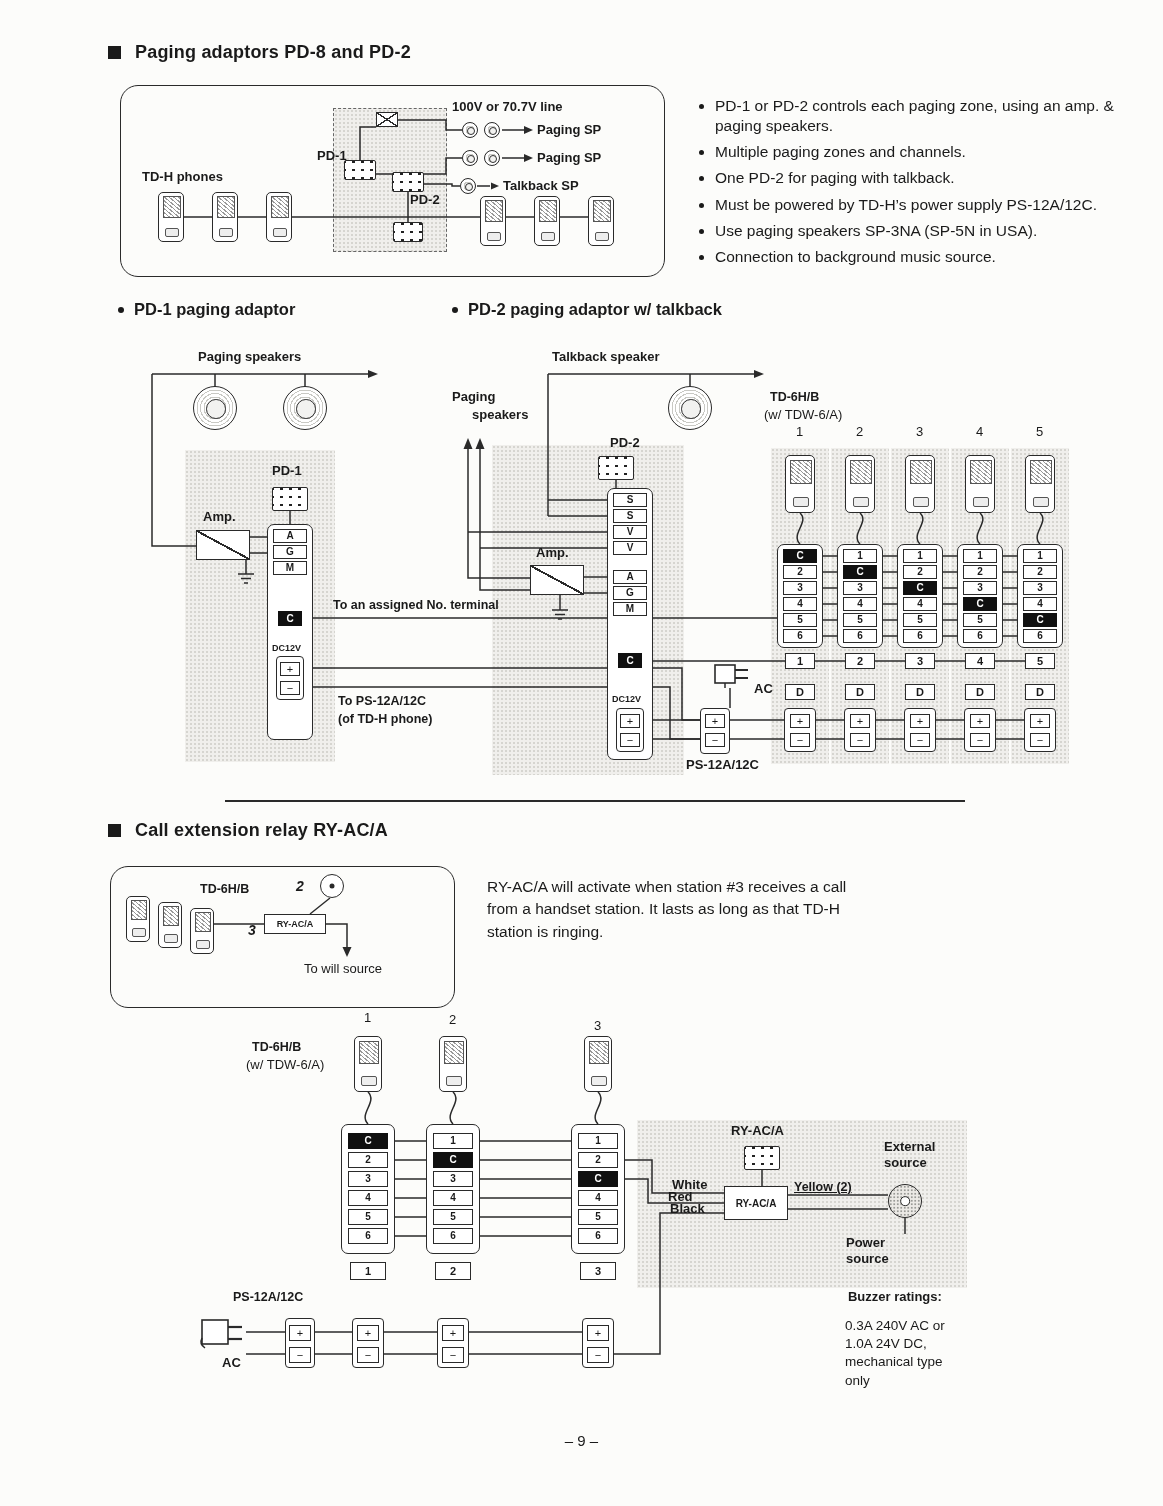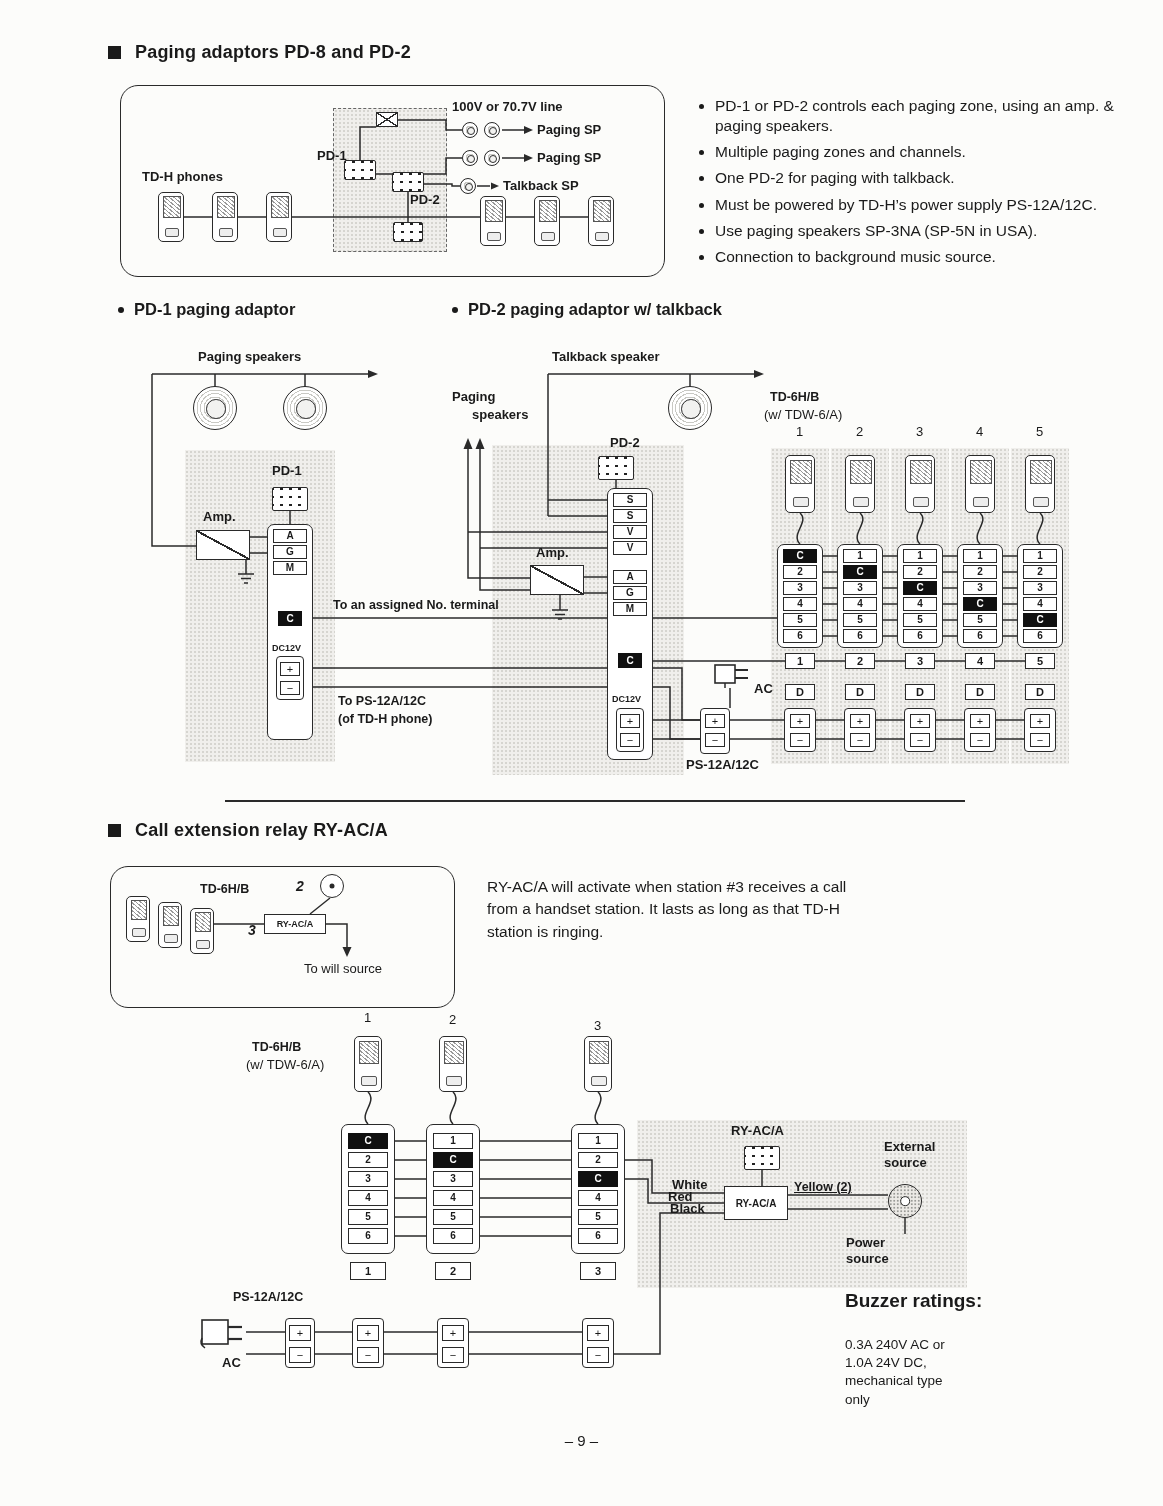--- a/index.html
+++ b/index.html
@@ -426,21 +426,21 @@
     <line x1="30" y1="25" x2="44" y2="25" stroke="#2a2a2a" stroke-width="2.2"></line>
     <path d="M4,24 q-3,6 3,10" fill="none" stroke="#2a2a2a" stroke-width="1.5"></path>
   </svg>
   <div class="el lbl" style="left:222px;top:1356px;">AC</div>
   <div class="el pm s3" style="left:285px;top:1318px;width:30px;height:50px;">
     <div class="pmb">+</div>
     <div class="pmb">−</div>
   </div>
 
   <div class="el" style="left:845px;top:1290px;">
-    <div class="lbl" style="font-size:19px;margin-bottom:24px;text-align:center;">Buzzer ratings:</div>
+    <div class="lbl" style="font-size:13px;margin-bottom:12px;text-align:center;">Buzzer ratings:</div>
     <div style="font-size:13.5px;line-height:1.35;">0.3A 240V AC or</div>
     <div style="font-size:13.5px;line-height:1.35;">1.0A 24V DC,</div>
     <div style="font-size:13.5px;line-height:1.35;">mechanical type</div>
     <div style="font-size:13.5px;line-height:1.35;">only</div>
   </div>
 
   <div class="footer" style="top:1432px;">– 9 –</div>
 </div>
 
 </body></html>

